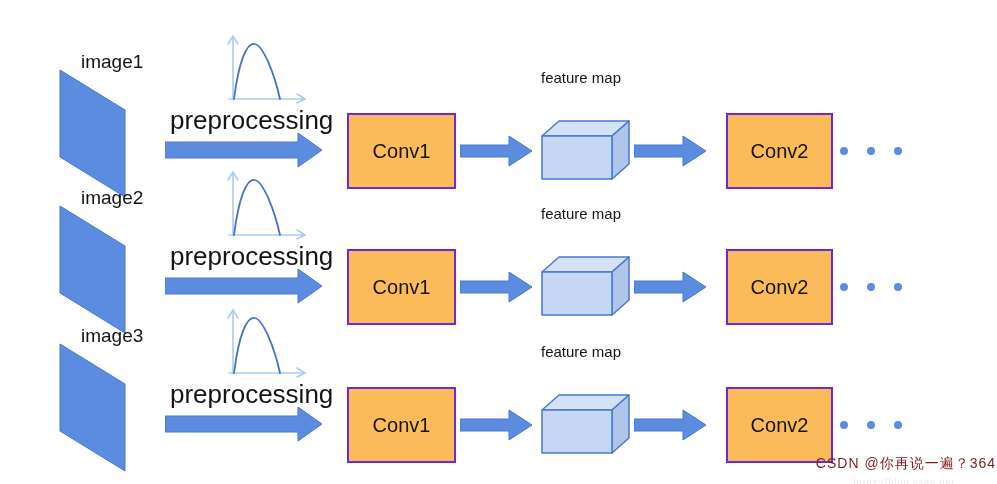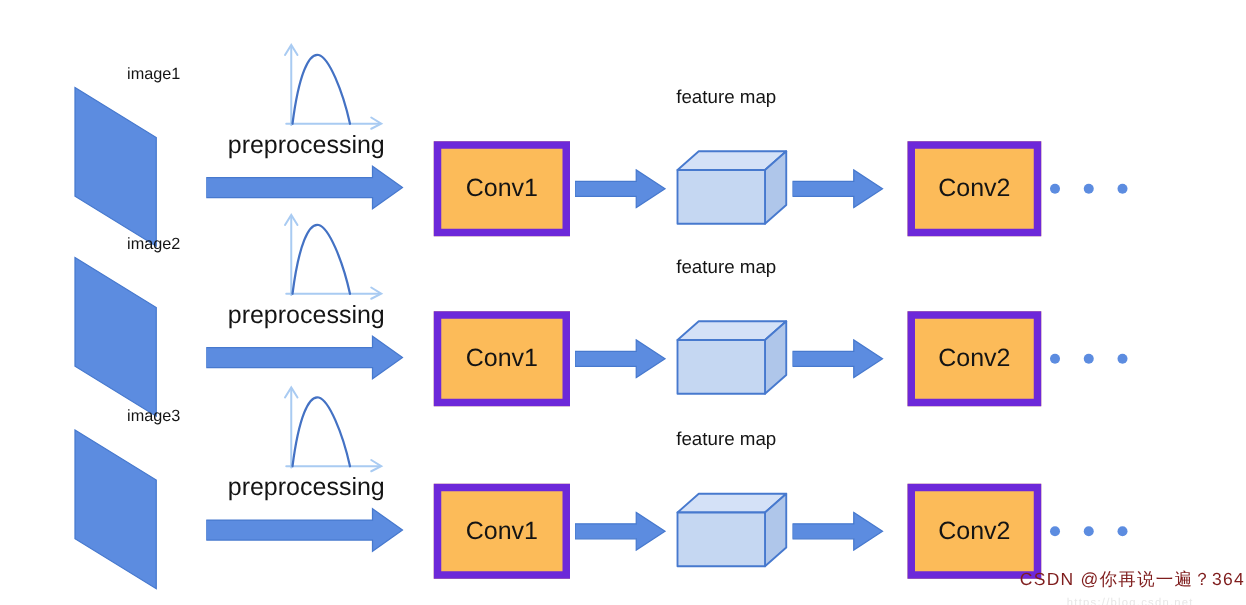--- a/index.html
+++ b/index.html
@@ -4,42 +4,42 @@
 <style>
   html,body { margin:0; padding:0; background:#ffffff; }
   .canvas {
     position:relative; width:997px; height:484px; background:#ffffff;
     overflow:hidden; font-family:"Liberation Sans", sans-serif; color:#111;
   }
   .row { position:absolute; left:0; width:997px; height:210px; }
   .row1 { top:0; } .row2 { top:136px; } .row3 { top:274px; }
 
   .lbl { position:absolute; color:#141414; white-space:nowrap; }
-  .image-label { left:81px; top:51px; width:84px; text-align:center; font-size:13px; }
-  .preprocessing-label { left:170px; top:105px; width:150px; text-align:center; font-size:20px; }
+  .image-label { left:81px; top:51px; width:84px; font-size:19px; }
+  .preprocessing-label { left:170px; top:105px; width:150px; text-align:center; font-size:26px; }
   .feature-label { left:511px; top:69px; width:140px; text-align:center; font-size:15px; }
 
   .shape { position:absolute; display:block; }
   .parallelogram-svg { left:58px; top:66px; }
   .graph-svg { left:224px; top:32px; }
   .bigarrow-svg { left:165px; top:130px; }
   .arrow1-svg { left:460px; top:135px; }
   .arrow2-svg { left:634px; top:135px; }
   .cube-svg { left:538px; top:117px; }
 
   .fill-blue { fill:#5C8CE0; stroke:#4779CE; stroke-width:1; }
   .axis { stroke:#A9CBF2; stroke-width:1.6; fill:none; stroke-linecap:round; }
   .curve { stroke:#4472C4; stroke-width:1.8; fill:none; stroke-linecap:round; }
   .cube-top   { fill:#D4E1F7; stroke:#4779CE; stroke-width:1.5; stroke-linejoin:round; }
   .cube-side  { fill:#AFC6EA; stroke:#4779CE; stroke-width:1.5; stroke-linejoin:round; }
   .cube-front { fill:#C5D7F2; stroke:#4779CE; stroke-width:1.5; stroke-linejoin:round; }
 
   .conv {
     position:absolute; top:113px; height:76px; box-sizing:border-box;
-    background:#FCBB59; border:6px solid #6d28d9;
+    background:#FCBB59; border:2px solid #6d28d9;
     display:flex; align-items:center; justify-content:center;
     font-size:20px; color:#141414;
   }
   .conv1 { left:347px; width:109px; }
   .conv2 { left:716px; width:107px;margin-left:10px; }
 
   .dots { position:absolute; left:840px; top:147px; display:flex; gap:19px; }
   .dot { width:8px; height:8px; border-radius:50%; background:#5C8CE0; }
 
   .watermark1 {

